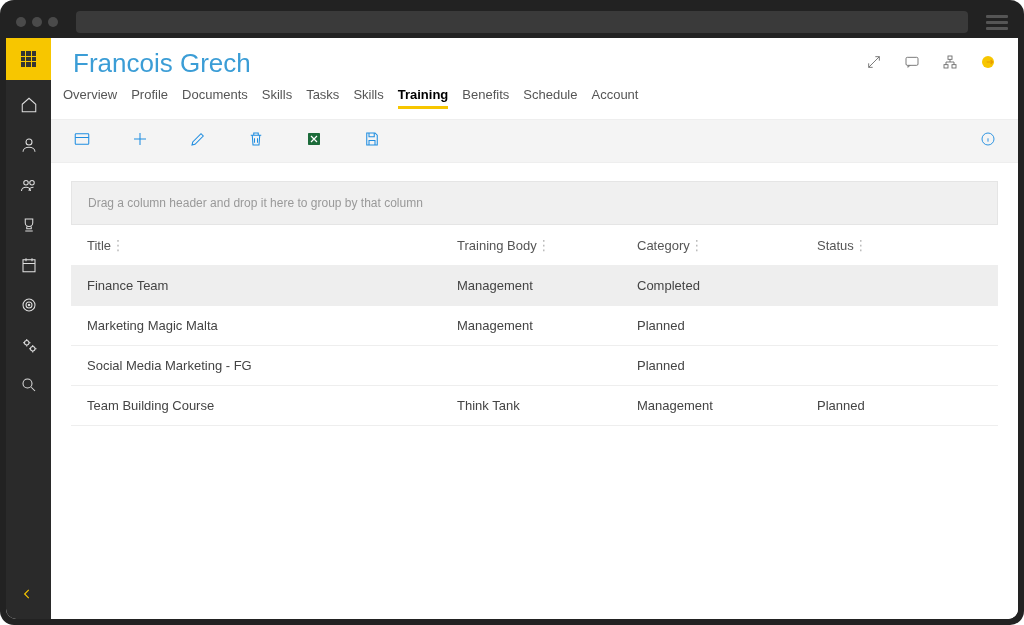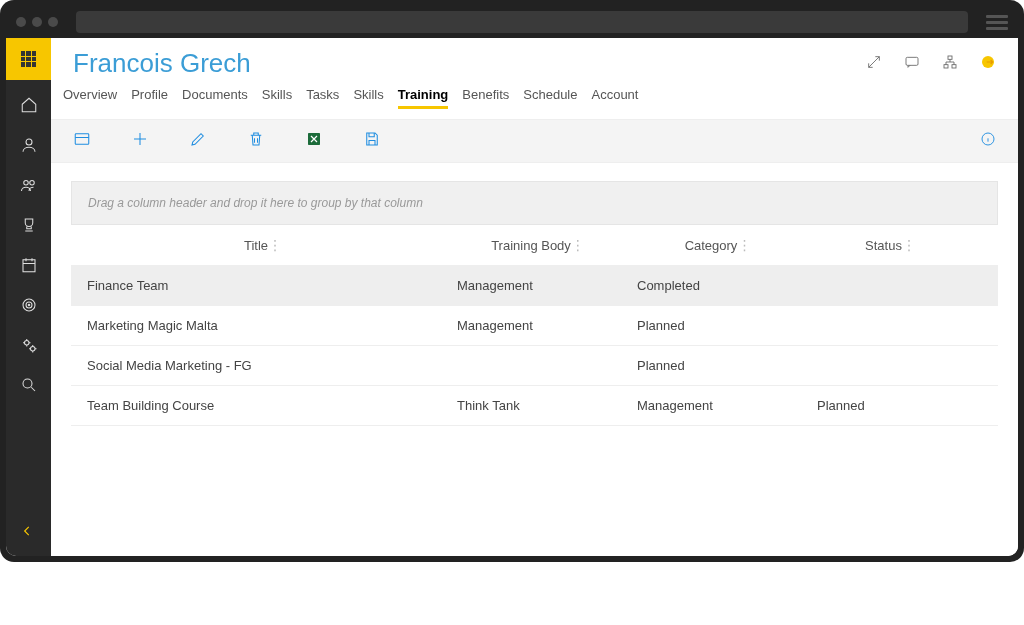--- a/index.html
+++ b/index.html
@@ -1,19 +1,19 @@
 <!DOCTYPE html>
 <html><head>
 <meta charset="utf-8">
 <style>
 * { box-sizing: border-box; margin: 0; padding: 0; font-family: "Segoe UI", Arial, sans-serif; }
 body { background: #fff; width: 1024px; height: 625px; overflow: hidden; }
 
 
-.browser { width: 1024px; height: 562px; background: #222; border-radius: 14px; padding: 6px; display: flex; flex-direction: column; }
+.browser { width: 1024px; height: 625px; background: #222; border-radius: 14px; padding: 6px; display: flex; flex-direction: column; }
 .chrome-bar { height: 32px; display: flex; align-items: center; padding: 0 10px; gap: 6px; }
 .dot { width: 10px; height: 10px; border-radius: 50%; background: #4a4a4a; }
 .url-bar { flex: 1; height: 22px; background: #3a3a3a; border-radius: 4px; margin: 0 12px; }
 .burger { width: 22px; display: flex; flex-direction: column; gap: 3px; }
 .burger span { height: 3px; background: #555; border-radius: 1px; }
 
 .app { flex: 1; background: #fff; border-radius: 0 0 10px 10px; display: flex; overflow: hidden; }
 
 
 .sidebar { width: 45px; background: #2a2a2a; display: flex; flex-direction: column; align-items: center; position: relative; }
@@ -37,24 +37,24 @@
 .tab { cursor: pointer; padding-bottom: 4px; }
 .tab.active { color: #000000; font-weight: 600; border-bottom: 3px solid #f7c600; }
 
 .toolbar { background: #f4f4f4; border-top: 1px solid #eee; border-bottom: 1px solid #eee; display: flex; align-items: center; padding: 10px 22px; gap: 40px; position: relative; }
 .tbtn svg { width: 18px; height: 18px; stroke: #1f8de0; fill: none; stroke-width: 1.4; }
 .tbtn.excel svg { stroke: #1c6b3a; }
 .info-right svg { width: 16px; height: 16px; stroke: #1f8de0; fill: none; stroke-width: 1.4; }
 .info-right { position: absolute; right: 22px; }
 
 .grid-wrap { padding: 18px 20px; }
-.group-drop { background: #f0f0f0; color: #999; font-size: 12px; padding: 14px 16px; border: 1px solid #e5e5e5; border-bottom: none; font-style: italic; }
+.group-drop { background: #f0f0f0; color: #999; font-size: 12px; padding: 14px 16px; border: 1px solid #e5e5e5; border-bottom: none; }
 .thead, .trow { display: grid; grid-template-columns: 370px 180px 180px 1fr; align-items: center; padding: 12px 16px; font-size: 13px; color: #444; border-bottom: 1px solid #eee; }
 .thead { background: #fff; font-weight: 400; color: #555; border-top: 1px solid #e5e5e5; }
-.th { display: flex; justify-content: center; align-items: center; padding-right: 18px; }
+.th { display: flex; justify-content: flex-start; align-items: center; padding-right: 18px; }
 .th .dots { color: #bbb; font-size: 14px; cursor: pointer; }
 .trow:nth-child(odd-of-type) {}
 .trow.sel { background: #eee; }
 </style>
 </head>
 <body>
 
 <div class="browser">
   <div class="chrome-bar">
     <div class="dot"></div>

